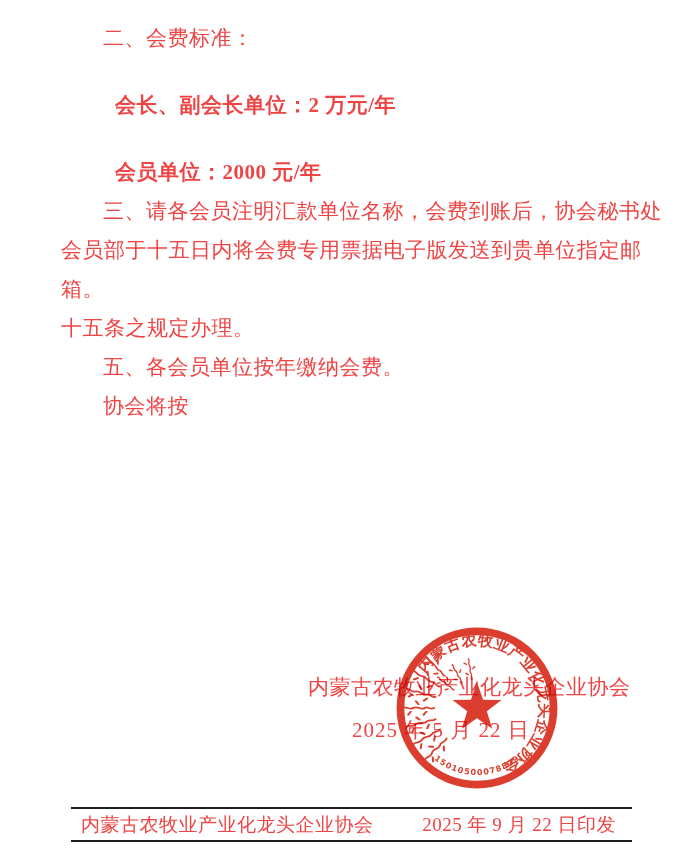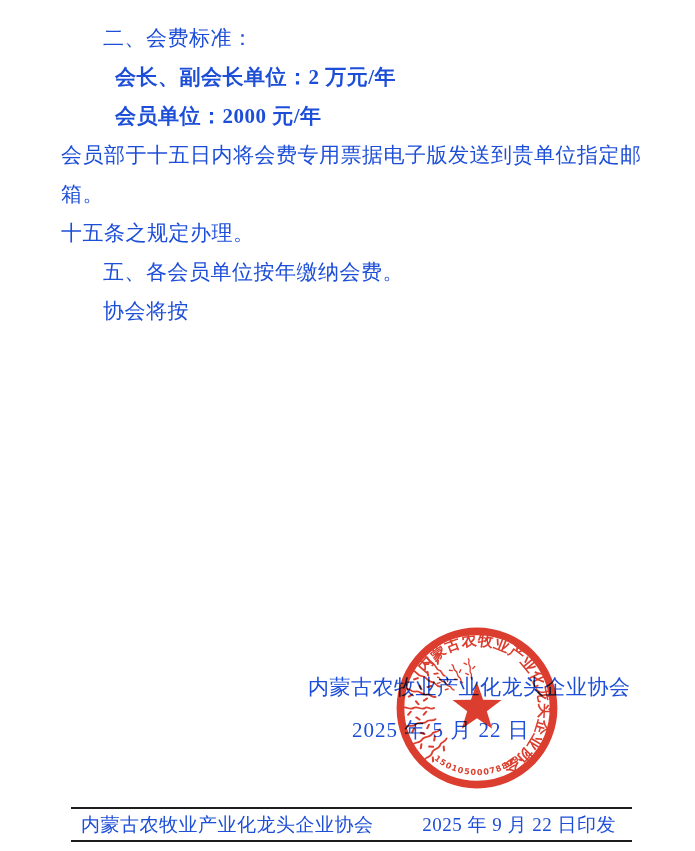--- a/index.html
+++ b/index.html
@@ -3,34 +3,34 @@
 <meta charset="utf-8">
 <style>
   html, body { margin: 0; padding: 0; background: #ffffff; }
   .page {
     position: relative;
     width: 695px;
     height: 851px;
     background: #ffffff;
     overflow: hidden;
     font-family: "Liberation Serif", "DejaVu Serif", serif;
-    color: #1d4ed8;
+    color: #ef4444;
   }
   .body-text {
     position: absolute;
     left: 61px;
     top: 19px;
     width: 586px;
     font-size: 21px;
     line-height: 39px;
     letter-spacing: 0.5px;
   }
   .line { height: 39px; white-space: nowrap; }
   .indent { padding-left: 42px; }
-  .fee { font-weight: bold; padding-left: 54px; }
+  .fee { font-weight: bold; padding-left: 54px; margin-top: 28px; }
   .sig-org {
     position: absolute;
     left: 308px;
     top: 673px;
     font-size: 21px;
     letter-spacing: 0.5px;
     white-space: nowrap;
   }
   .sig-date {
     position: absolute;
@@ -69,20 +69,21 @@
 </style>
 </head>
 <body>
 
 <div class="page">
 
   <div class="body-text">
     <div class="line indent">二、会费标准：</div>
     <div class="line fee">会长、副会长单位：2 万元/年</div>
     <div class="line fee">会员单位：2000 元/年</div>
+    <div class="line indent">三、请各会员注明汇款单位名称，会费到账后，协会秘书处</div>
     <div class="line">会员部于十五日内将会费专用票据电子版发送到贵单位指定邮</div>
     <div class="line">箱。</div>
     <div class="line">十五条之规定办理。</div>
     <div class="line indent">五、各会员单位按年缴纳会费。</div>
     <div class="line indent">协会将按</div>
   </div>
 
   <div class="sig-org">内蒙古农牧业产业化龙头企业协会</div>
   <div class="sig-date">2025 年 5 月 22 日</div>
 

